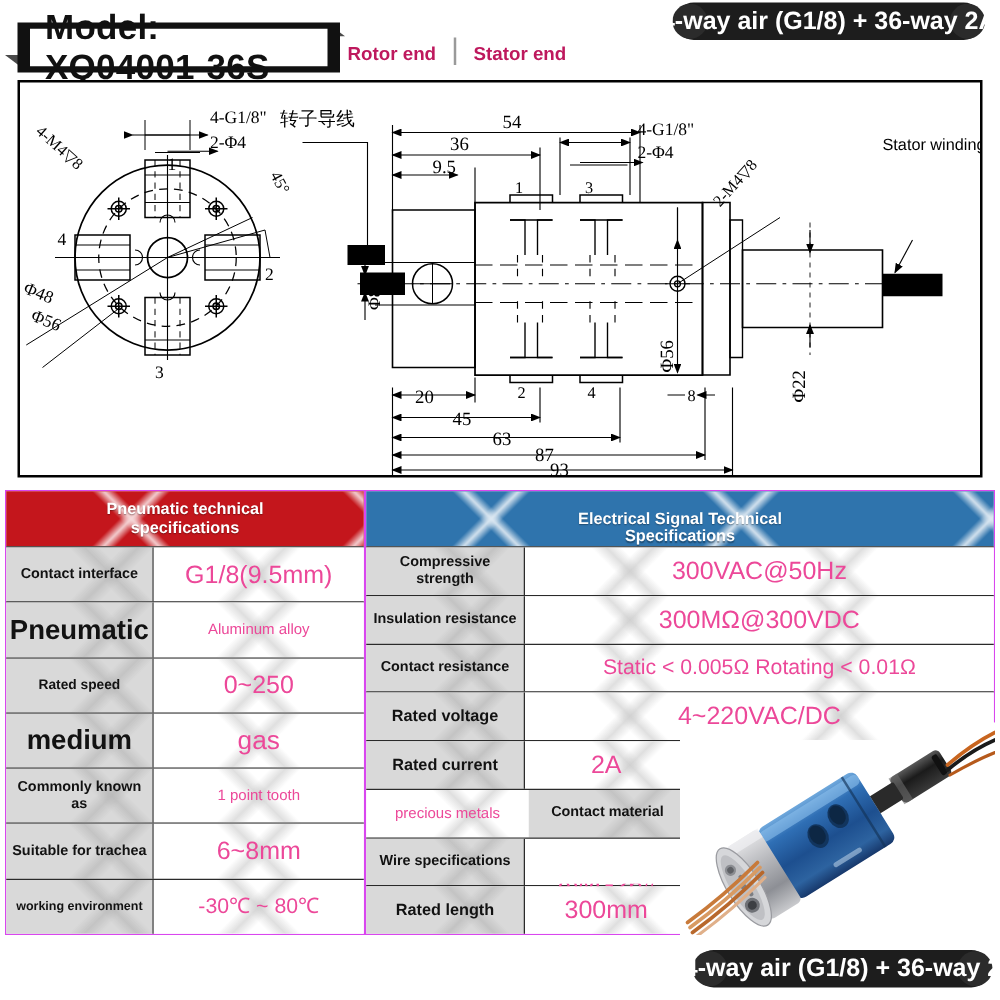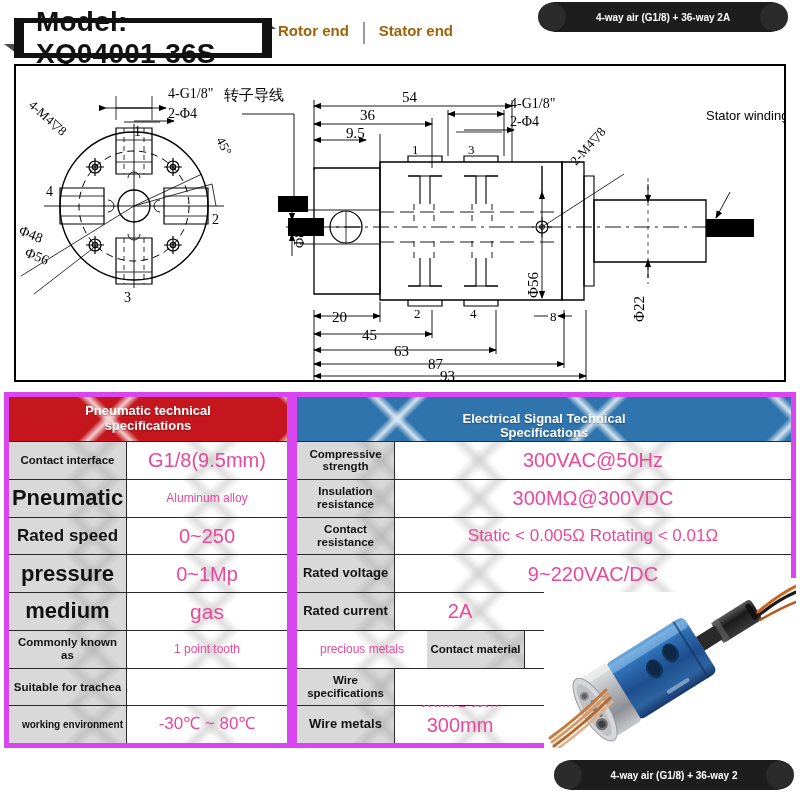--- a/index.html
+++ b/index.html
@@ -27,32 +27,32 @@
     font-family:"Liberation Sans", sans-serif;
   }
   .ribbon-notch {
     position:absolute; width:0; height:0; border-style:solid;
   }
   .ribbon-notch.l { left:4px; top:26px; border-width:0 12px 9px 0; border-color:transparent #4a4a4a transparent transparent;}
   .ribbon-notch.r { left:264px; top:2px; border-width:9px 0 0 12px; border-color:transparent transparent transparent #4a4a4a;}
 
   .end-labels {
     position:absolute; left:278px; top:4px;
-    display:flex; align-items:flex-start; gap:14px;
-    font-size:15px; font-weight:bold; color:#a16207;
+    display:flex; align-items:flex-end; gap:14px;
+    font-size:15px; font-weight:bold; color:#be185d;
     height:30px;
   }
   .end-labels .divider { width:2px; height:22px; background:#9a9a9a; }
 
   .pill {
     position:absolute;
     background:#1d1d1d; color:#fff;
     border-radius:18px;
     display:flex; align-items:center; justify-content:center;
-    font-size:10px; font-weight:bold;
+    font-size:20px; font-weight:bold;
     white-space:nowrap;
   }
   .pill .cap { position:absolute; width:28px; height:28px; background:#2b2b2b; border-radius:50%; }
   .pill .cap.l { left:-2px; }
   .pill .cap.r { right:-2px; }
   .pill .txt { position:relative; z-index:2; padding:0 10px; }
   #pill-top { left:540px; top:2px; width:246px; height:30px; }
   #pill-bottom { left:556px; top:760px; width:236px; height:30px; }
 
   
@@ -61,21 +61,21 @@
     border:2px solid #000; background:#fff;
   }
   #drawing svg { display:block; }
 
   
   #tables {
     position:absolute; left:4px; top:392px; width:792px; height:356px;
   }
   .tbl {
     position:absolute; top:0; height:356px;
-    border:5px solid #d946ef; background:#fff;
+    border:1px solid #d946ef; background:#fff;
     display:flex; flex-direction:column;
   }
   #tbl-pneu  { left:0;   width:288px; }
   #tbl-elec  { left:288px; width:504px; }
 
   .thead {
     height:44px; position:relative; overflow:hidden;
     display:flex; align-items:center; justify-content:center;
     color:#fff; font-size:13px; font-weight:bold; text-align:center;
     line-height:1.12;
@@ -110,28 +110,28 @@
     display:flex; align-items:center; justify-content:center;
     text-align:center; position:relative; overflow:hidden;
     padding:1px 3px;
   }
   .cell .ctext { position:relative; z-index:3; line-height:1.1; }
   .key  { background:#d9d9d9; color:#121212; font-weight:bold; border-right:1px solid #2a2a2a; }
   .val  { background:#ffffff; color:#ec4899; }
 
   #tbl-pneu .key { width:118px; }
   #tbl-pneu .val { flex:1; }
-  #tbl-elec .key { width:98px; }
+  #tbl-elec .key { width:127px; }
   #tbl-elec .val { flex:1; }
 
   
-  .s-xs { font-size:10px; font-weight:bold;justify-content:flex-end; }
+  .s-xs { font-size:10px; font-weight:bold; }
   .s-sm { font-size:11.5px; font-weight:bold; }
   .s-md { font-size:13px; font-weight:bold; }
-  .s-lg { font-size:17px; font-weight:bold; }
+  .s-lg { font-size:11px; font-weight:bold; }
   .s-xl { font-size:22px; font-weight:bold; }
   .v-sm { font-size:12px; }
   .v-md { font-size:17px; }
   .v-lg { font-size:20px; }
   .v-xl { font-size:21px; }
   #photo-wrap {
     position:absolute; left:288px; top:0; width:504px; height:356px;
     pointer-events:none;
   }
   #product-photo {
@@ -384,51 +384,45 @@
           <span class="ctext">Rated speed</span>
         </div>
       <div class="cell val v-lg">
           <span class="wm2"></span>
           <span class="ctext">0~250</span>
         </div>
     </div>
     <div class="row">
       <div class="cell key s-xl">
           <span class="wm2"></span>
-          <span class="ctext">pressure</span>
+          <span class="ctext">medium</span>
+        </div>
+      <div class="cell val v-xl">
+          <span class="wm2"></span>
+          <span class="ctext">gas</span>
+        </div>
+    </div>
+    <div class="row">
+      <div class="cell key s-sm">
+          <span class="wm2"></span>
+          <span class="ctext">Commonly known as</span>
+        </div>
+      <div class="cell val v-sm">
+          <span class="wm2"></span>
+          <span class="ctext">1 point tooth</span>
+        </div>
+    </div>
+    <div class="row">
+      <div class="cell key s-sm">
+          <span class="wm2"></span>
+          <span class="ctext">Suitable for trachea</span>
         </div>
       <div class="cell val v-lg">
           <span class="wm2"></span>
-          <span class="ctext">0~1Mp</span>
-        </div>
-    </div>
-    <div class="row">
-      <div class="cell key s-xl">
-          <span class="wm2"></span>
-          <span class="ctext">medium</span>
-        </div>
-      <div class="cell val v-xl">
-          <span class="wm2"></span>
-          <span class="ctext">gas</span>
-        </div>
-    </div>
-    <div class="row">
-      <div class="cell key s-sm">
-          <span class="wm2"></span>
-          <span class="ctext">Commonly known as</span>
-        </div>
-      <div class="cell val v-sm">
-          <span class="wm2"></span>
-          <span class="ctext">1 point tooth</span>
-        </div>
-    </div>
-    <div class="row">
-      <div class="cell key s-sm">
-          <span class="wm2"></span>
-          <span class="ctext">Suitable for trachea</span>
+          <span class="ctext">6~8mm</span>
         </div>
     </div>
     <div class="row">
       <div class="cell key s-xs">
           <span class="wm2"></span>
           <span class="ctext">working environment</span>
         </div>
       <div class="cell val v-md">
           <span class="wm2"></span>
           <span class="ctext">-30℃ ~ 80℃</span>
@@ -475,21 +469,21 @@
           <span class="ctext">Static &lt; 0.005Ω Rotating &lt; 0.01Ω</span>
         </div>
     </div>
     <div class="row">
       <div class="cell key s-md">
           <span class="wm2"></span>
           <span class="ctext">Rated voltage</span>
         </div>
       <div class="cell val v-lg">
           <span class="wm2"></span>
-          <span class="ctext">9~220VAC/DC</span>
+          <span class="ctext">4~220VAC/DC</span>
         </div>
     </div>
     <div class="row">
       <div class="cell key s-md">
           <span class="wm2"></span>
           <span class="ctext">Rated current</span>
         </div>
       <div class="cell val v-lg" style="flex:0 0 130px;">
           <span class="wm2"></span>
           <span class="ctext">2A</span>
@@ -514,21 +508,21 @@
         </div>
       <div class="cell val v-lg" style="flex:0 0 130px;margin-top:36px;">
           <span class="wm2"></span>
           <span class="ctext">AWG26#</span>
         </div>
       <div class="cell val" style="flex:1;"></div>
     </div>
     <div class="row">
       <div class="cell key s-md">
           <span class="wm2"></span>
-          <span class="ctext">Wire metals</span>
+          <span class="ctext">Rated length</span>
         </div>
       <div class="cell val v-lg" style="flex:0 0 130px;">
           <span class="wm2"></span>
           <span class="ctext">300mm</span>
         </div>
       <div class="cell val" style="flex:1;"></div>
     </div>
   </div>
 </div>
 

